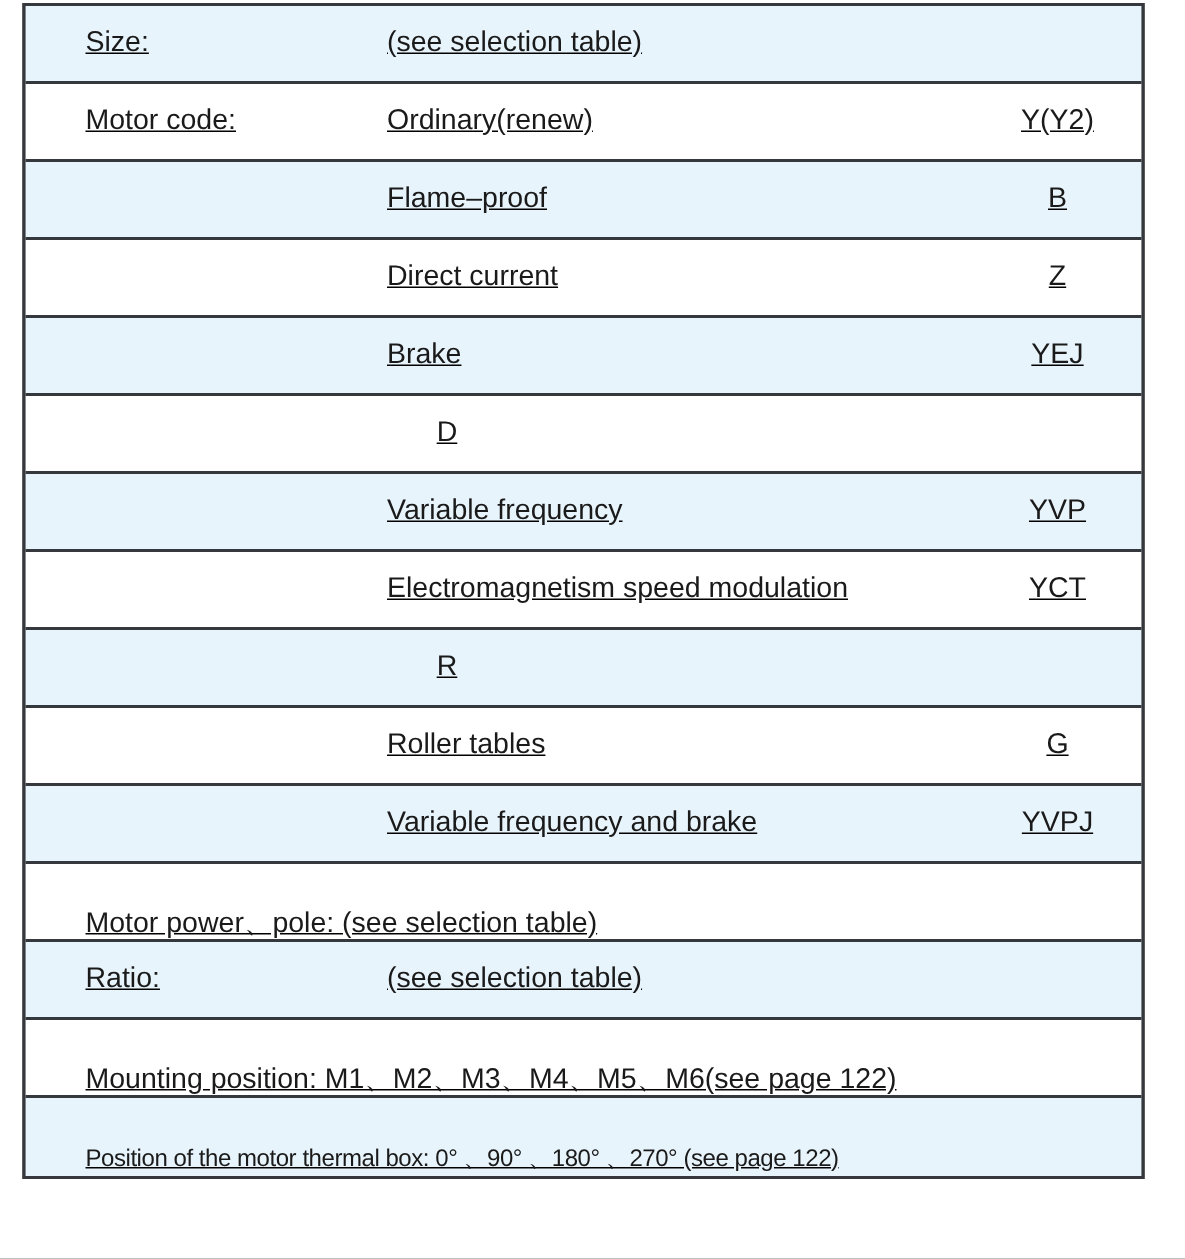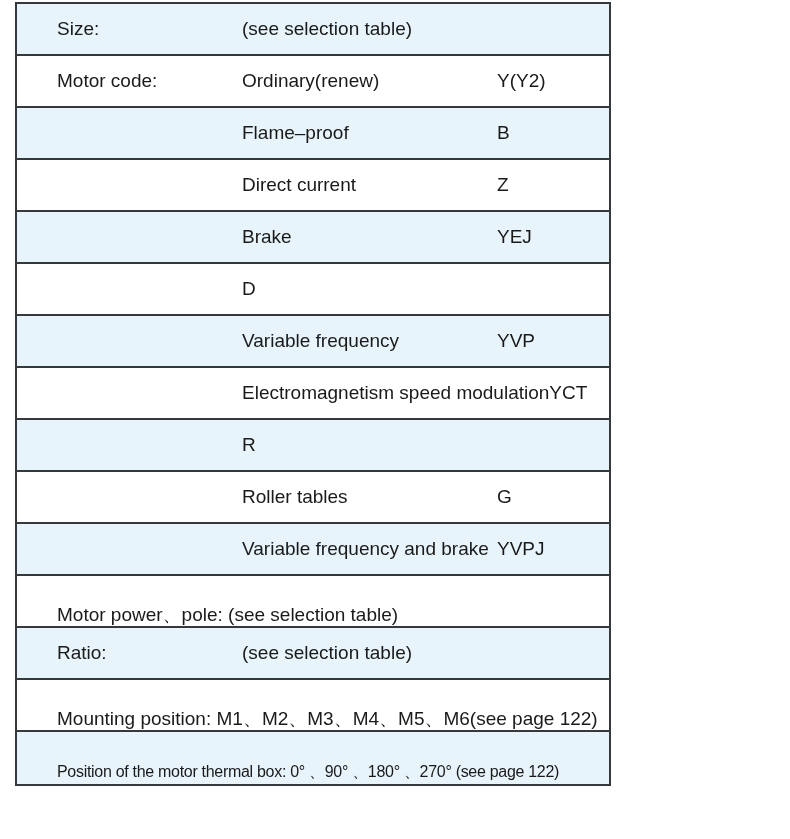--- a/index.html
+++ b/index.html
@@ -11,24 +11,25 @@
     width: 790px;
     height: 839px;
     position: relative;
     font-family: "Liberation Sans", sans-serif;
     overflow: hidden;
   }
   .spec-table {
     position: absolute;
     left: 15px;
     top: 2px;
-    width: 596px;
+    width: 748px;
     box-sizing: border-box;
     border: 2px solid #35383c;
     background: #000000;
+    text-decoration: underline;
   }
   .row {
     display: flex;
     align-items: center;
     height: 52px;
     box-sizing: border-box;
     border-bottom: 2px solid #35383c;
     padding-left: 40px;
     font-size: 19px;
     color: #1a1a1a;
@@ -40,25 +41,26 @@
   }
   .row:last-child {
     border-bottom: none;
   }
   .cell-label {
     width: 185px;
     flex-shrink: 0;
   }
   .cell-desc {
     flex: 1;
+    margin-left: 16px;
   }
   .cell-code {
     width: 112px;
     flex-shrink: 0;
-    text-align: left;
+    text-align: center;
   }
   .cell-full {
     flex: 1;
     margin-top: 28px;
   }
   .row.tight {
     font-size: 16px;
     letter-spacing: -0.3px;
     padding-right: 4px;
   }

